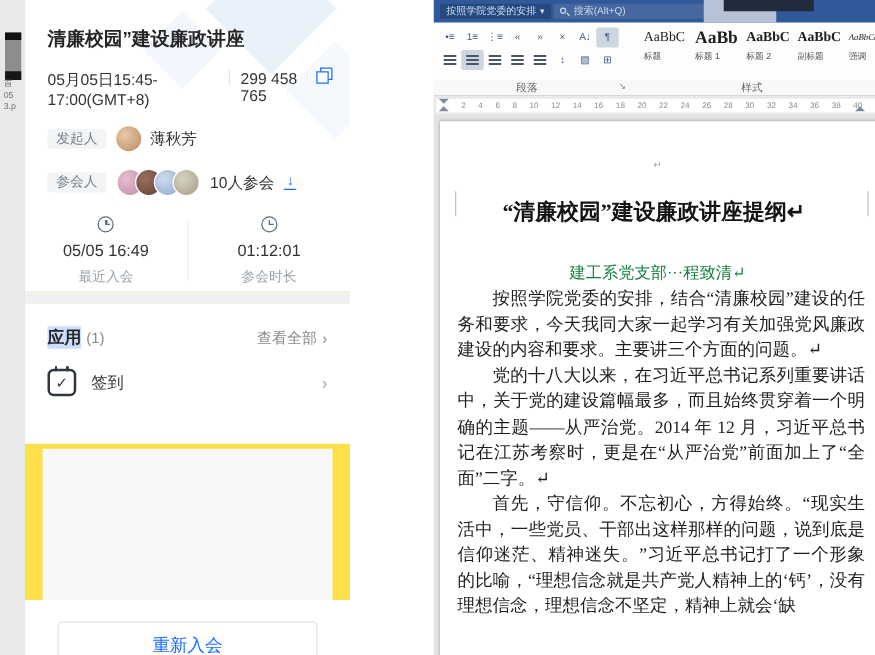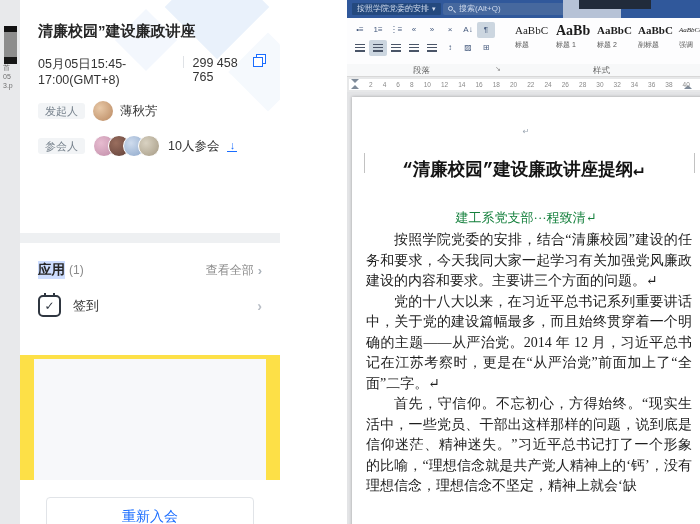--- a/index.html
+++ b/index.html
@@ -123,21 +123,21 @@
   .ind-t { left:4px; top:2px; border-left:4px solid transparent; border-right:4px solid transparent; border-top:4px solid #7f8b99; }
   .ind-b { left:4px; top:8px; border-left:4px solid transparent; border-right:4px solid transparent; border-bottom:4px solid #7f8b99; }
   .ind-r { right:8px; top:8px; border-left:4px solid transparent; border-right:4px solid transparent; border-bottom:4px solid #7f8b99; }
 
   .docarea { flex:1; position:relative; background:#e3e4e6; overflow:hidden; }
   .page { position:absolute; left:5px; top:5px; width:360px; bottom:-12px; background:#fff; box-shadow:0 0 3px rgba(0,0,0,.3); }
   .cropmark { position:absolute; width:1px; height:20px; background:#c2c2c2; top:56px; }
   .cm-l { left:12px; } .cm-r { left:342px; }
   .pilcrow-top { position:absolute; top:30px; left:0; width:348px; text-align:center; font-size:8px; color:#9aa5b1; }
   .d-title { position:absolute; top:60px; left:0; width:342px; text-align:center; font-size:17.5px; font-weight:bold;
-     color:#141414; font-family:Liberation Mono, monospace; }
+     color:#141414; font-family:Liberation Serif, serif; }
   .d-date { position:absolute; top:91px; left:0; width:348px; text-align:center; font-size:13px; color:#1d1d1d;
      font-family:"Liberation Serif","DejaVu Serif",serif; }
   .d-author { position:absolute; top:112px; left:0; width:348px; text-align:center; font-size:13px; color:#15803d;
      font-family:"Liberation Serif","DejaVu Serif",serif; }
   .d-body { position:absolute; top:133px; left:14px; width:326px; font-family:"Liberation Serif","DejaVu Serif",serif;
      font-size:14px; line-height:20.5px; color:#1d1d1d; text-align:justify; }
   .d-body p { text-indent:2em; }
   .d-body p.bold { font-weight:bold; }
 </style>
 </head>
@@ -175,20 +175,33 @@
           <span class="avatar av1"></span>
           <span class="avatar av2"></span>
           <span class="avatar av3"></span>
           <span class="avatar av4"></span>
         </span>
         <span class="m-count">10人参会</span>
         <span class="dl-icon">
             <span class="ar">↓</span>
             <span class="bar"></span>
           </span>
+      </div>
+      <div class="stats">
+        <div class="stat">
+          <span class="clock"></span>
+          <span class="stat-val">05/05 16:49</span>
+          <span class="stat-lab">最近入会</span>
+        </div>
+        <div class="stat-div"></div>
+        <div class="stat">
+          <span class="clock"></span>
+          <span class="stat-val">01:12:01</span>
+          <span class="stat-lab">参会时长</span>
+        </div>
       </div>
     </div>
 
     <div class="gap"></div>
 
     <div class="card card2">
       <div class="apps-head">
         <span class="apps-title">应用</span>
         <span class="apps-count">(1)</span>
         <span class="apps-spacer"></span>

